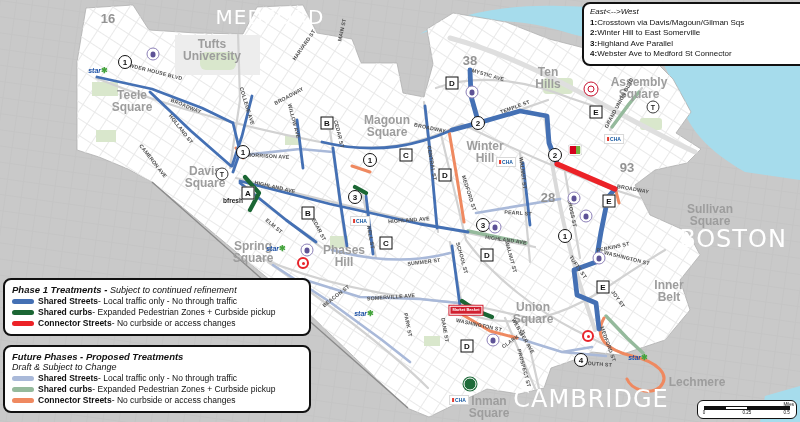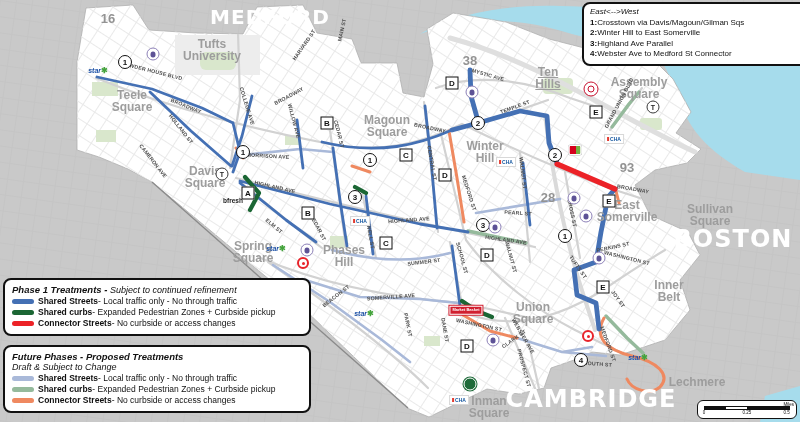--- a/index.html
+++ b/index.html
@@ -2,21 +2,21 @@
 <html><head>
 <meta charset="utf-8">
 <style>
   html,body{margin:0;padding:0;background:#888;}
   #app{position:relative;width:800px;height:422px;overflow:hidden;background:#c9c9c9;
        font-family:"Liberation Sans",sans-serif;}
   #base{position:absolute;left:0;top:0;}
   .layer{position:absolute;left:0;top:0;width:800px;height:422px;pointer-events:none;}
   
   .city-label{position:absolute;transform:translate(-50%,-50%);color:#fff;font-family:"DejaVu Sans",sans-serif;
-      font-weight:700;letter-spacing:1px;white-space:nowrap;}
+      font-weight:400;letter-spacing:1px;white-space:nowrap;}
   .area-label{position:absolute;transform:translate(-50%,-50%);color:#9d9d9d;font-weight:700;
       font-size:12px;line-height:12px;text-align:center;white-space:nowrap;}
   .street{position:absolute;color:#4e4e4e;font-size:6px;font-weight:700;letter-spacing:.2px;
       white-space:nowrap;transform-origin:center;}
   
   .num-marker{position:absolute;transform:translate(-50%,-50%);width:12px;height:12px;border-radius:50%;
       background:#fff;border:1.5px solid #111;display:flex;align-items:center;justify-content:center;
       font-size:8px;font-weight:700;color:#111;}
   .letter-marker{position:absolute;transform:translate(-50%,-50%);width:11px;height:11px;
       background:#fff;border:1.5px solid #111;display:flex;align-items:center;justify-content:center;
@@ -185,31 +185,27 @@
         <div>Square</div>
       </div>
       <div class="area-label" style="left: 387px; top: 126px;">
         <div>Magoun</div>
         <div>Square</div>
       </div>
       <div class="area-label" style="left: 485px; top: 152px;">
         <div>Winter</div>
         <div>Hill</div>
       </div>
-      <div class="area-label" style="left: 548px; top: 78px; text-decoration: underline;">
+      <div class="area-label" style="left: 548px; top: 78px;">
         <div>Ten</div>
         <div>Hills</div>
       </div>
       <div class="area-label" style="left: 639px; top: 88px;">
         <div>Assembly</div>
         <div>Square</div>
-      </div>
-      <div class="area-label" style="left: 627px; top: 211px;">
-        <div>East</div>
-        <div>Somerville</div>
       </div>
       <div class="area-label" style="left: 710px; top: 215px;">
         <div>Sullivan</div>
         <div>Square</div>
       </div>
       <div class="area-label" style="left: 669px; top: 291px;">
         <div>Inner</div>
         <div>Belt</div>
       </div>
       <div class="area-label" style="left: 533px; top: 301px; margin-top: 12px;">

